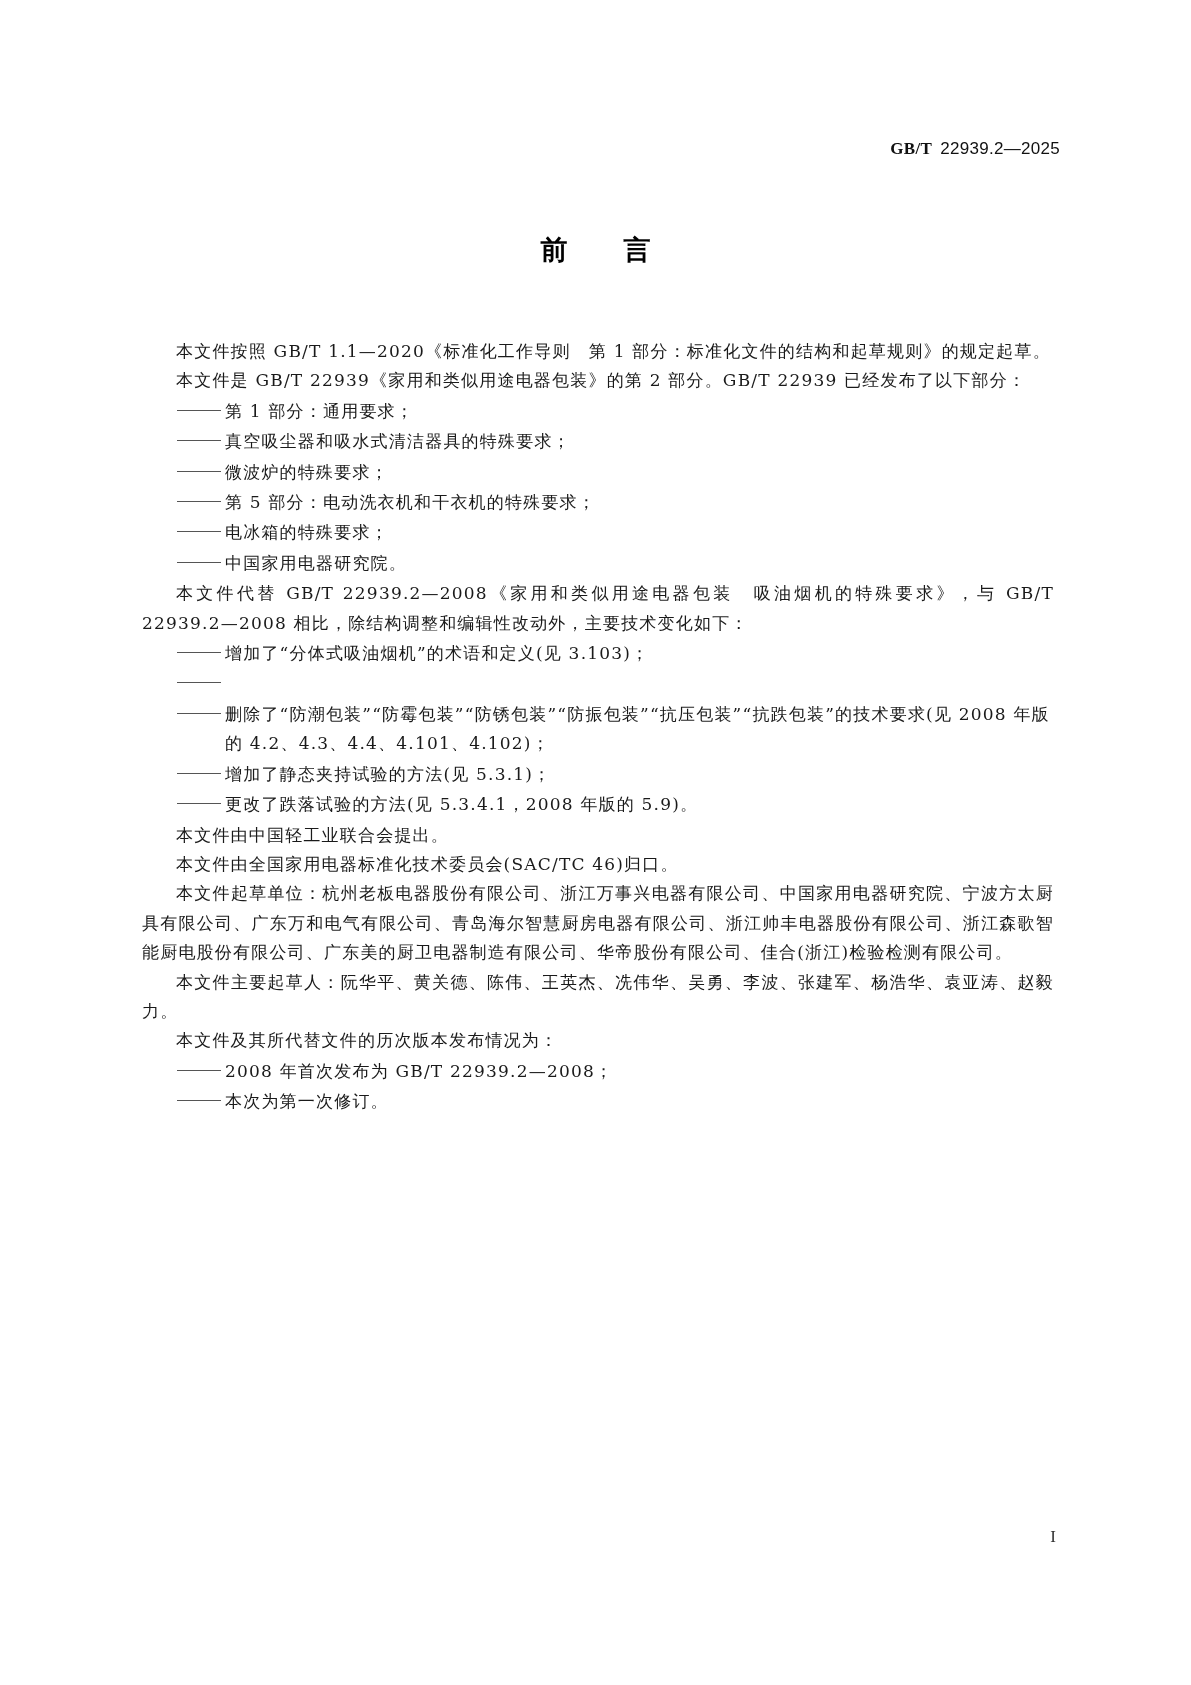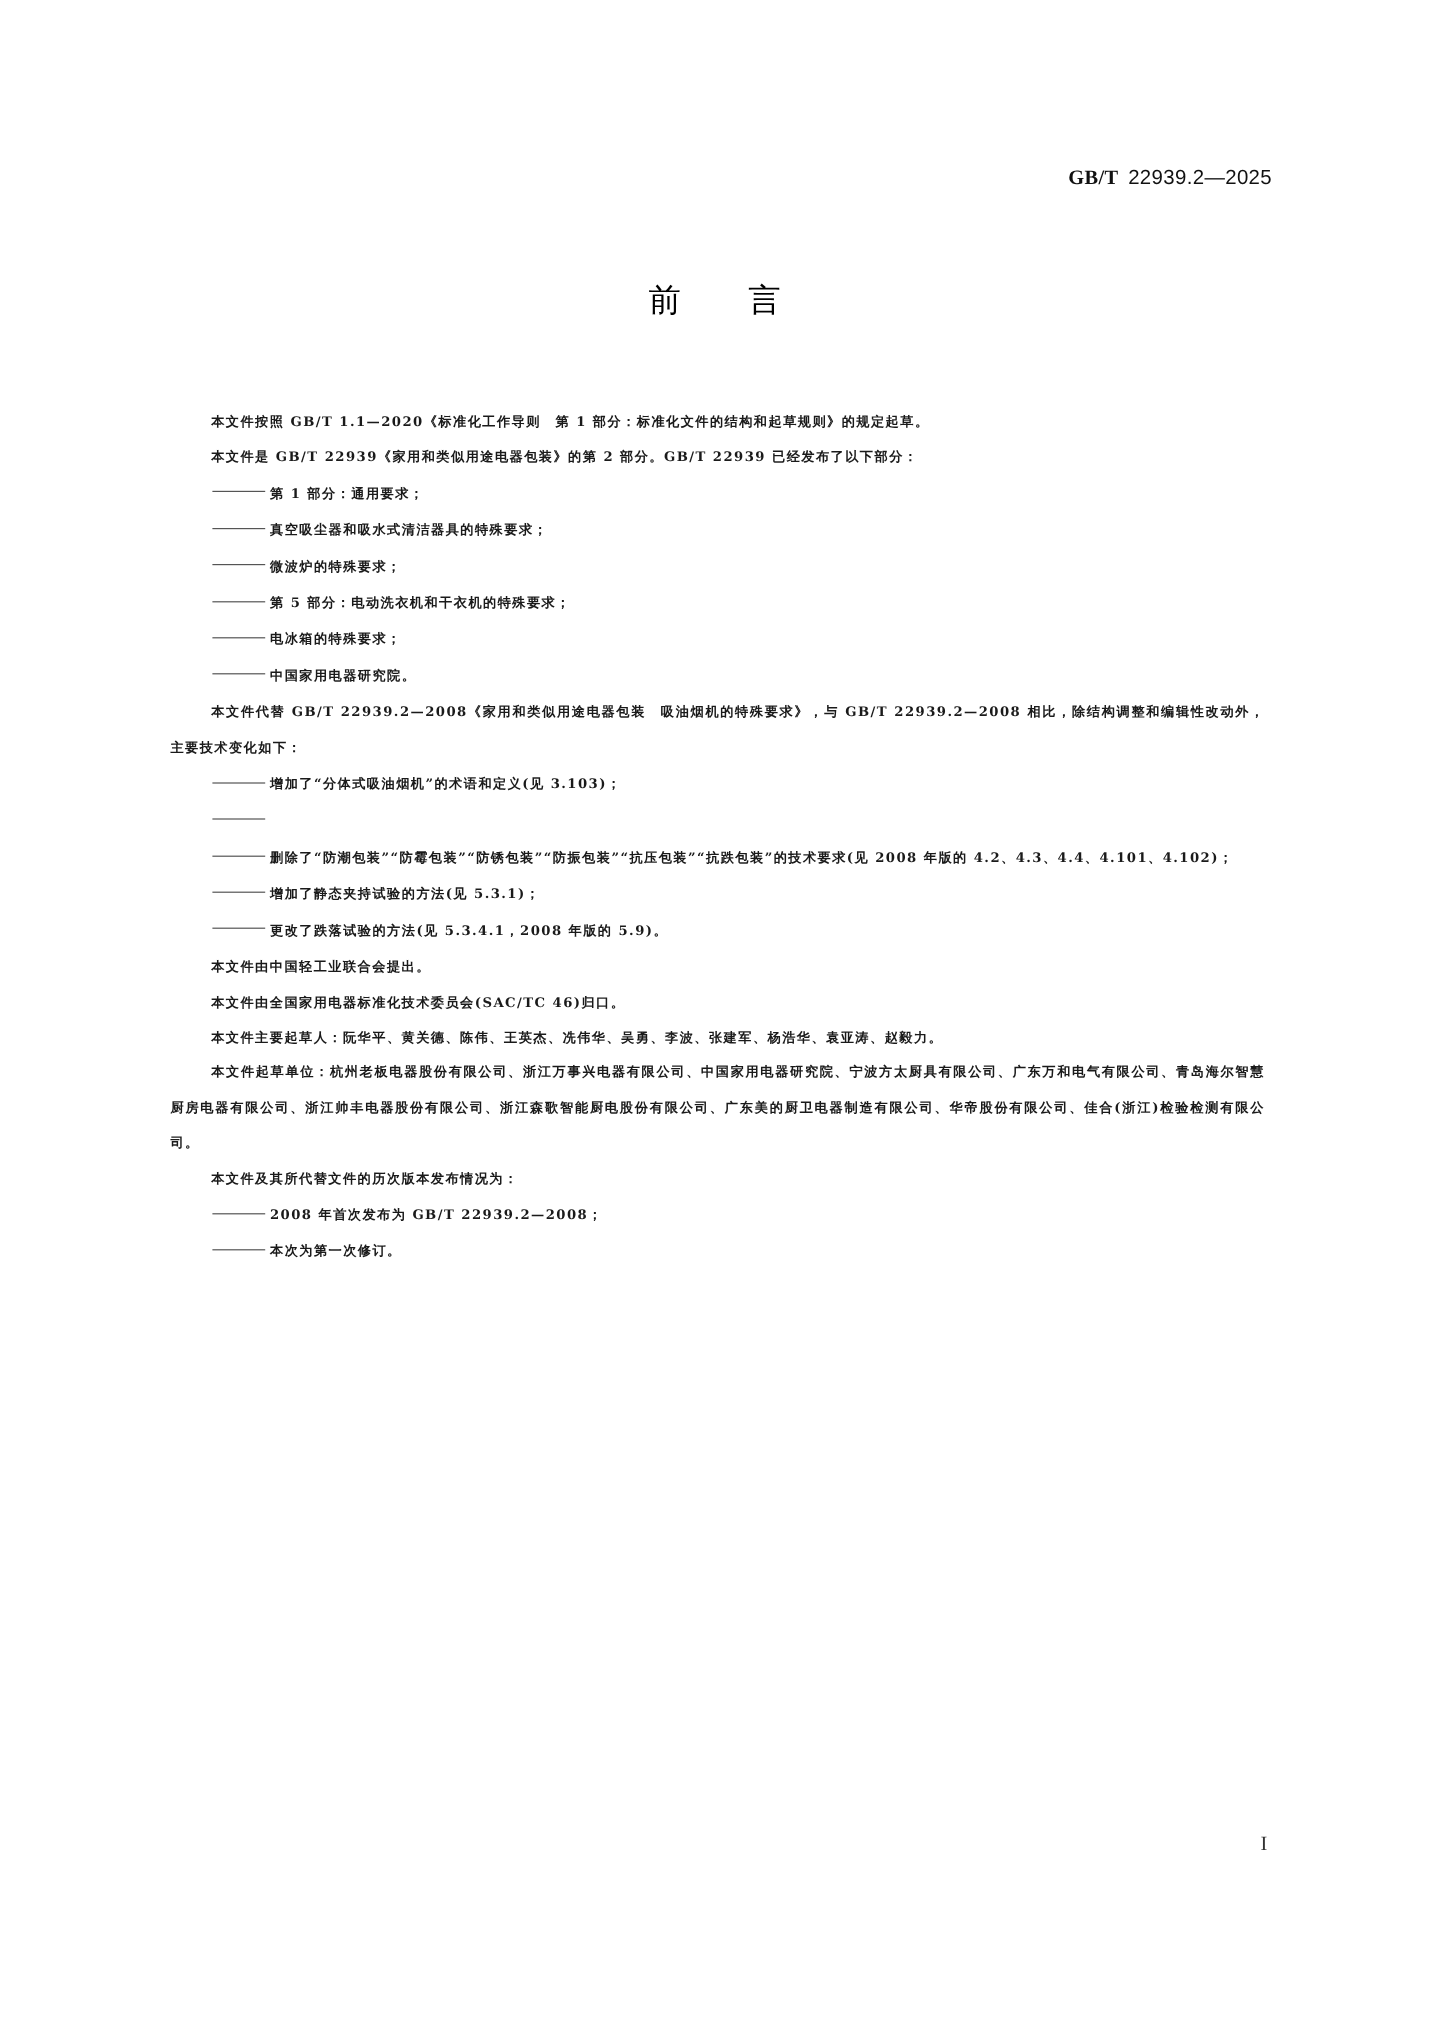--- a/index.html
+++ b/index.html
@@ -38,35 +38,34 @@
     .std-code .num {
       font-family: "Liberation Sans", sans-serif;
     }
     .title {
       position: absolute;
       left: 0;
       width: 100%;
       top: 232px;
       text-align: center;
       font-family: "DejaVu Sans", sans-serif;
-      font-weight: normal;
+      font-weight: bold;
       font-size: 27px;
       letter-spacing: 56px;
       text-indent: 56px;
       color: #000;
     }
     .body {
       position: absolute;
       left: 142px;
       top: 337px;
       width: 912px;
-      font-size: 11px;
+      font-size: 17px;
       line-height: 29.4px;
       letter-spacing: 1.2px;
-      font-weight: bold;
     }
     .para {
       margin: 0;
       text-indent: 34px;
       text-align: justify;
     }
     .item {
       margin: 1px;
       padding-left: 34px;
       position: relative;
@@ -123,22 +122,22 @@
     <div>
       <p class="item"><span class="dash"></span><span>增加了“分体式吸油烟机”的术语和定义(见 3.103)；</span></p>
       <p class="item"><span class="dash"></span></p>
       <p class="item wrap"><span class="dash"></span><span>删除了“防潮包装”“防霉包装”“防锈包装”“防振包装”“抗压包装”“抗跌包装”的技术要求(见 2008 年版的 4.2、4.3、4.4、4.101、4.102)；</span></p>
       <p class="item"><span class="dash"></span><span>增加了静态夹持试验的方法(见 5.3.1)；</span></p>
       <p class="item"><span class="dash"></span><span>更改了跌落试验的方法(见 5.3.4.1，2008 年版的 5.9)。</span></p>
     </div>
 
     <p class="para">本文件由中国轻工业联合会提出。</p>
     <p class="para">本文件由全国家用电器标准化技术委员会(SAC/TC 46)归口。</p>
+    <p class="para">本文件起草单位：杭州老板电器股份有限公司、浙江万事兴电器有限公司、中国家用电器研究院、宁波方太厨具有限公司、广东万和电气有限公司、青岛海尔智慧厨房电器有限公司、浙江帅丰电器股份有限公司、浙江森歌智能厨电股份有限公司、广东美的厨卫电器制造有限公司、华帝股份有限公司、佳合(浙江)检验检测有限公司。</p>
     <p class="para">本文件主要起草人：阮华平、黄关德、陈伟、王英杰、冼伟华、吴勇、李波、张建军、杨浩华、袁亚涛、赵毅力。</p>
-    <p class="para">本文件起草单位：杭州老板电器股份有限公司、浙江万事兴电器有限公司、中国家用电器研究院、宁波方太厨具有限公司、广东万和电气有限公司、青岛海尔智慧厨房电器有限公司、浙江帅丰电器股份有限公司、浙江森歌智能厨电股份有限公司、广东美的厨卫电器制造有限公司、华帝股份有限公司、佳合(浙江)检验检测有限公司。</p>
     <p class="para">本文件及其所代替文件的历次版本发布情况为：</p>
 
     <div>
       <p class="item"><span class="dash"></span><span>2008 年首次发布为 GB/T 22939.2—2008；</span></p>
       <p class="item"><span class="dash"></span><span>本次为第一次修订。</span></p>
     </div>
   </div>
 
   <div class="page-num">I</div>
 </div>

